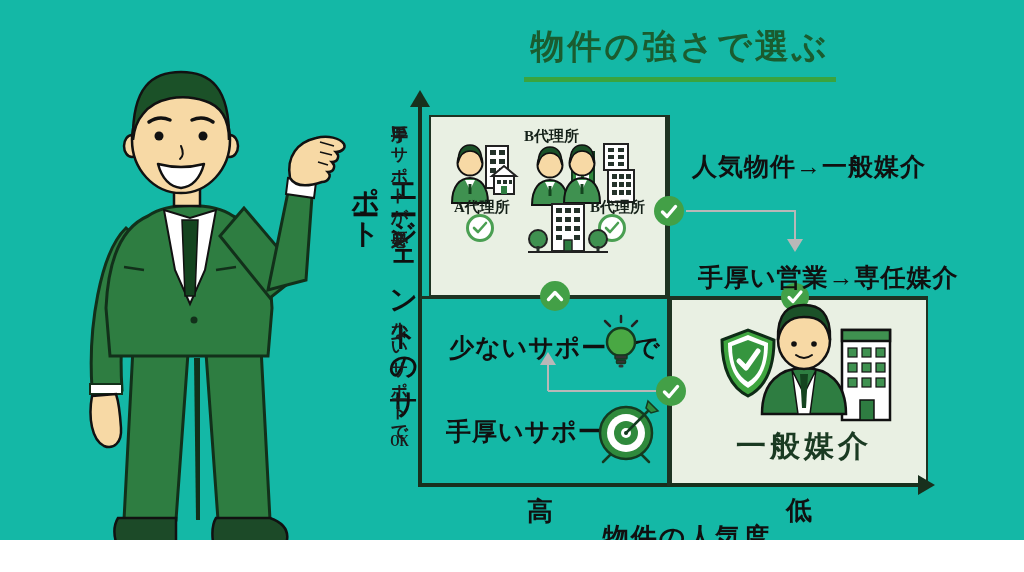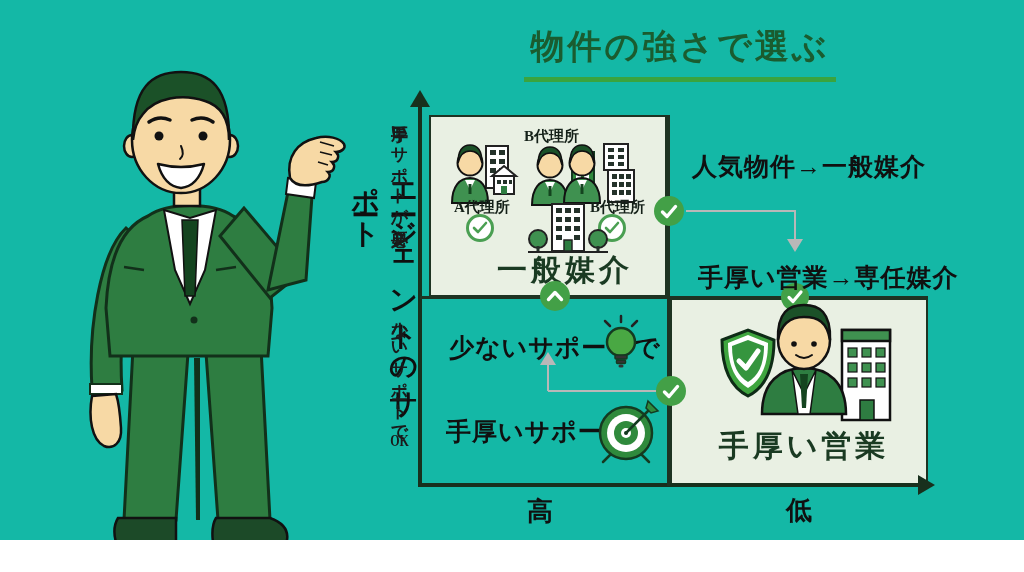--- a/index.html
+++ b/index.html
@@ -230,21 +230,20 @@
         <rect x="48" y="33" width="6" height="5"></rect>
     </g>
     <rect x="38" y="38" width="8" height="11" fill="#2e7d41" stroke="#222222" stroke-width="1.5"></rect>
     <circle cx="12" cy="37" r="9" fill="#3f9150" stroke="#222222" stroke-width="2"></circle>
     <rect x="10.5" y="44" width="3" height="6" fill="#24322a"></rect>
     <circle cx="72" cy="37" r="9" fill="#3f9150" stroke="#222222" stroke-width="2"></circle>
     <rect x="70.5" y="44" width="3" height="6" fill="#24322a"></rect>
     <path d="M2,50 L82,50" stroke="#222222" stroke-width="2"></path>
   </svg>
 
-  <div class="abs q-title tl-title">一般媒介</div>
 
   <div class="abs badge badge-30" style="left:654px;top:196px;">
     <svg width="18" height="15" viewBox="0 0 18 15">
         <polyline points="2.5,8 7,12.5 15.5,2.5" fill="none" stroke="#ffffff" stroke-width="3.4" stroke-linecap="round" stroke-linejoin="round"></polyline>
       </svg>
   </div>
   <div class="abs badge badge-30" style="left:540px;top:281px;">
     <svg width="18" height="12" viewBox="0 0 18 12">
         <polyline points="2.5,9.5 9,2.5 15.5,9.5" fill="none" stroke="#ffffff" stroke-width="3.4" stroke-linecap="round" stroke-linejoin="round"></polyline>
       </svg>
@@ -313,18 +312,19 @@
     <path d="M64,38 C63,10 75,3 90,3 C105,3 117,10 116,38 C113,20 104,15 90,15 C76,15 67,22 64,38 Z" fill="#1b5128" stroke="#111111" stroke-width="2.5"></path>
     <circle cx="80" cy="42" r="2.8" fill="#111111"></circle>
     <circle cx="100" cy="42" r="2.8" fill="#111111"></circle>
     <path d="M82,53 Q90,59 98,53" stroke="#111111" stroke-width="2" fill="none" stroke-linecap="round"></path>
 
     <path d="M8,38 L34,28 L60,38 C60,68 50,86 34,94 C18,86 8,68 8,38 Z" fill="#3fa53f" stroke="#0e2b16" stroke-width="3"></path>
     <path d="M14,41 L34,33 L54,41 C54,65 46,79 34,86 C22,79 14,65 14,41 Z" fill="#ffffff"></path>
     <path d="M18,44 L34,38 L50,44 C50,63 44,74 34,80 C24,74 18,63 18,44 Z" fill="#35953e"></path>
     <polyline points="25,59 32,66 44,49" fill="none" stroke="#ffffff" stroke-width="5" stroke-linecap="round" stroke-linejoin="round"></polyline>
   </svg>
-  <div class="abs q-title br-title">手厚い営業</div>
+  <div class="abs q-title br-title">一般媒介</div>
 
   <div class="abs xlab" style="left:527px;top:494px;">高</div>
   <div class="abs xlab" style="left:786px;top:493px;">低</div>
+  <div class="abs x-main" style="left:597px;top:520px;width:180px;text-align:center;">物件の人気度</div>
 
 </div>
 
 </body></html>

